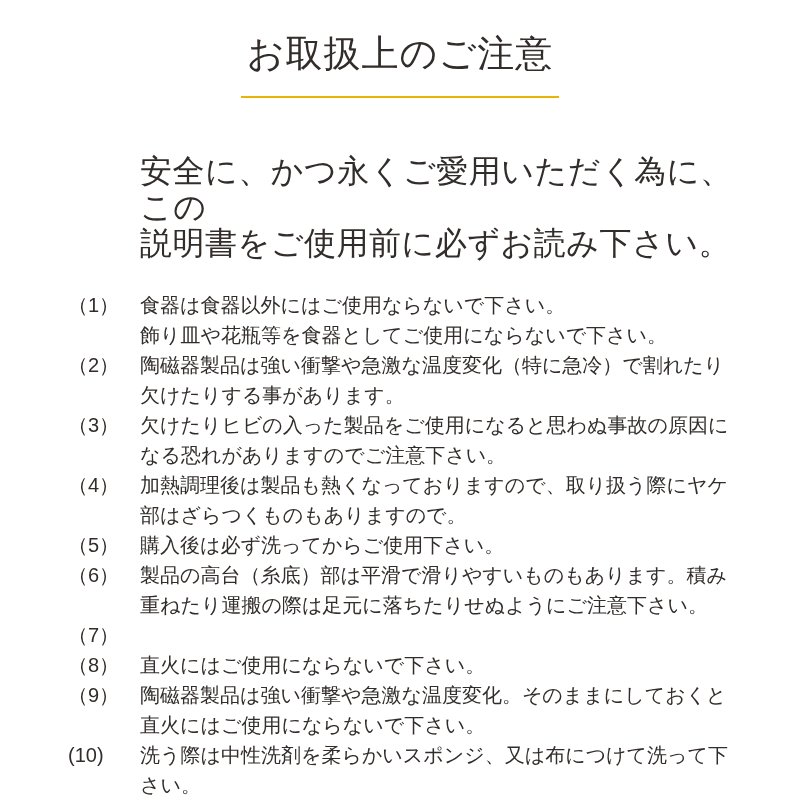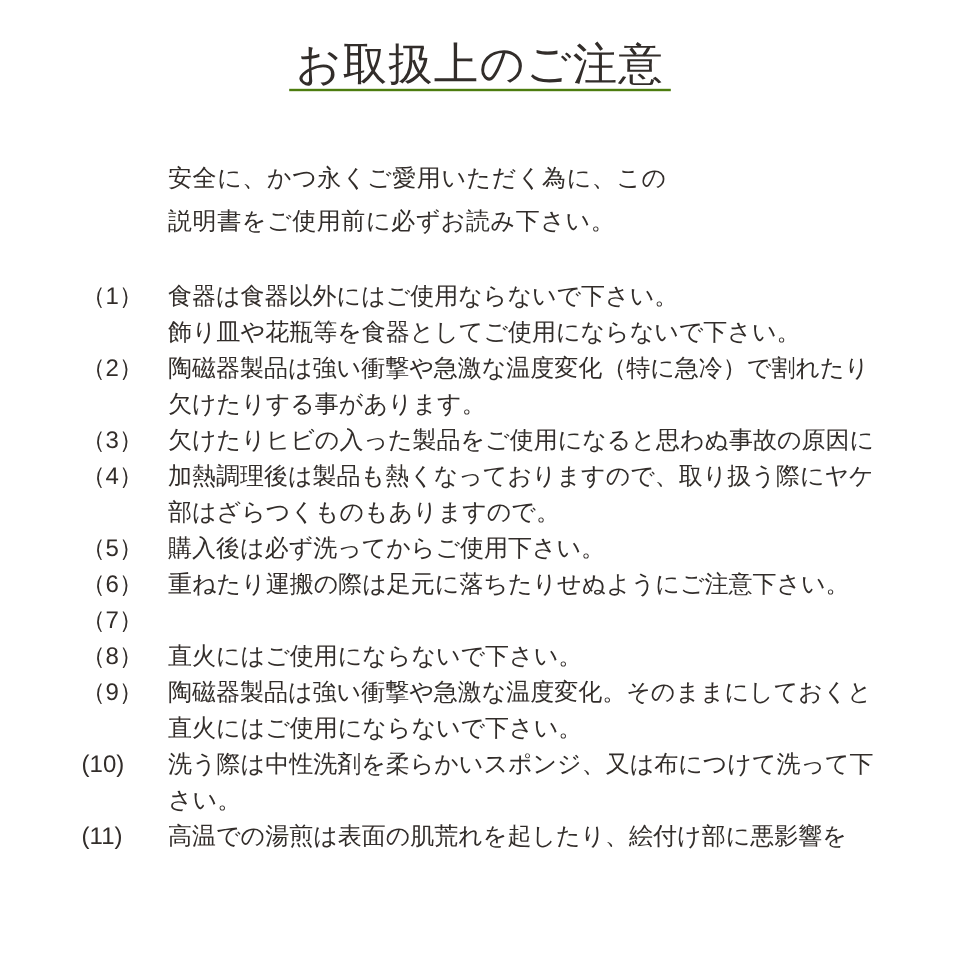--- a/index.html
+++ b/index.html
@@ -17,27 +17,27 @@
   .title-wrap {
     text-align: center;
     margin-top: 20px;
   }
   .page-title {
     display: inline-block;
     font-size: 37px;
     font-weight: 500;
     letter-spacing: 1px;
     line-height: 40px;
-    padding: 0 6px 0 6px;
-    border-bottom: 2px solid #4d7c0f;
+    padding: 0 6px 22px 6px;
+    border-bottom: 2px solid #eab308;
     margin-top: 14px;
   }
   .intro {
     margin: 30px 60px 0 140px;
-    font-size: 20px;
+    font-size: 32px;
     line-height: 36px;
     letter-spacing: 0.5px;
   }
   .precaution-list {
     margin: 29px 40px 0 68px;
     font-size: 20px;
     line-height: 30px;
   }
   .item {
     display: flex;
@@ -79,20 +79,21 @@
     <div class="text">
       <div>陶磁器製品は強い衝撃や急激な温度変化（特に急冷）で割れたり</div>
       <div>欠けたりする事があります。</div>
     </div>
   </div>
 
   <div class="item">
     <div class="num">（3）</div>
     <div class="text">
       <div>欠けたりヒビの入った製品をご使用になると思わぬ事故の原因に</div>
+      <div>なる恐れがありますのでご注意下さい。</div>
     </div>
   </div>
 
   <div class="item">
     <div class="num">（4）</div>
     <div class="text">
       <div>加熱調理後は製品も熱くなっておりますので、取り扱う際にヤケ</div>
       <div>部はざらつくものもありますので。</div>
     </div>
   </div>
@@ -100,20 +101,21 @@
   <div class="item">
     <div class="num">（5）</div>
     <div class="text">
       <div>購入後は必ず洗ってからご使用下さい。</div>
     </div>
   </div>
 
   <div class="item">
     <div class="num">（6）</div>
     <div class="text">
+      <div>製品の高台（糸底）部は平滑で滑りやすいものもあります。積み</div>
       <div>重ねたり運搬の際は足元に落ちたりせぬようにご注意下さい。</div>
     </div>
   </div>
 
   <div class="item">
     <div class="num">（7）</div>
   </div>
 
   <div class="item">
     <div class="num">（8）</div>

